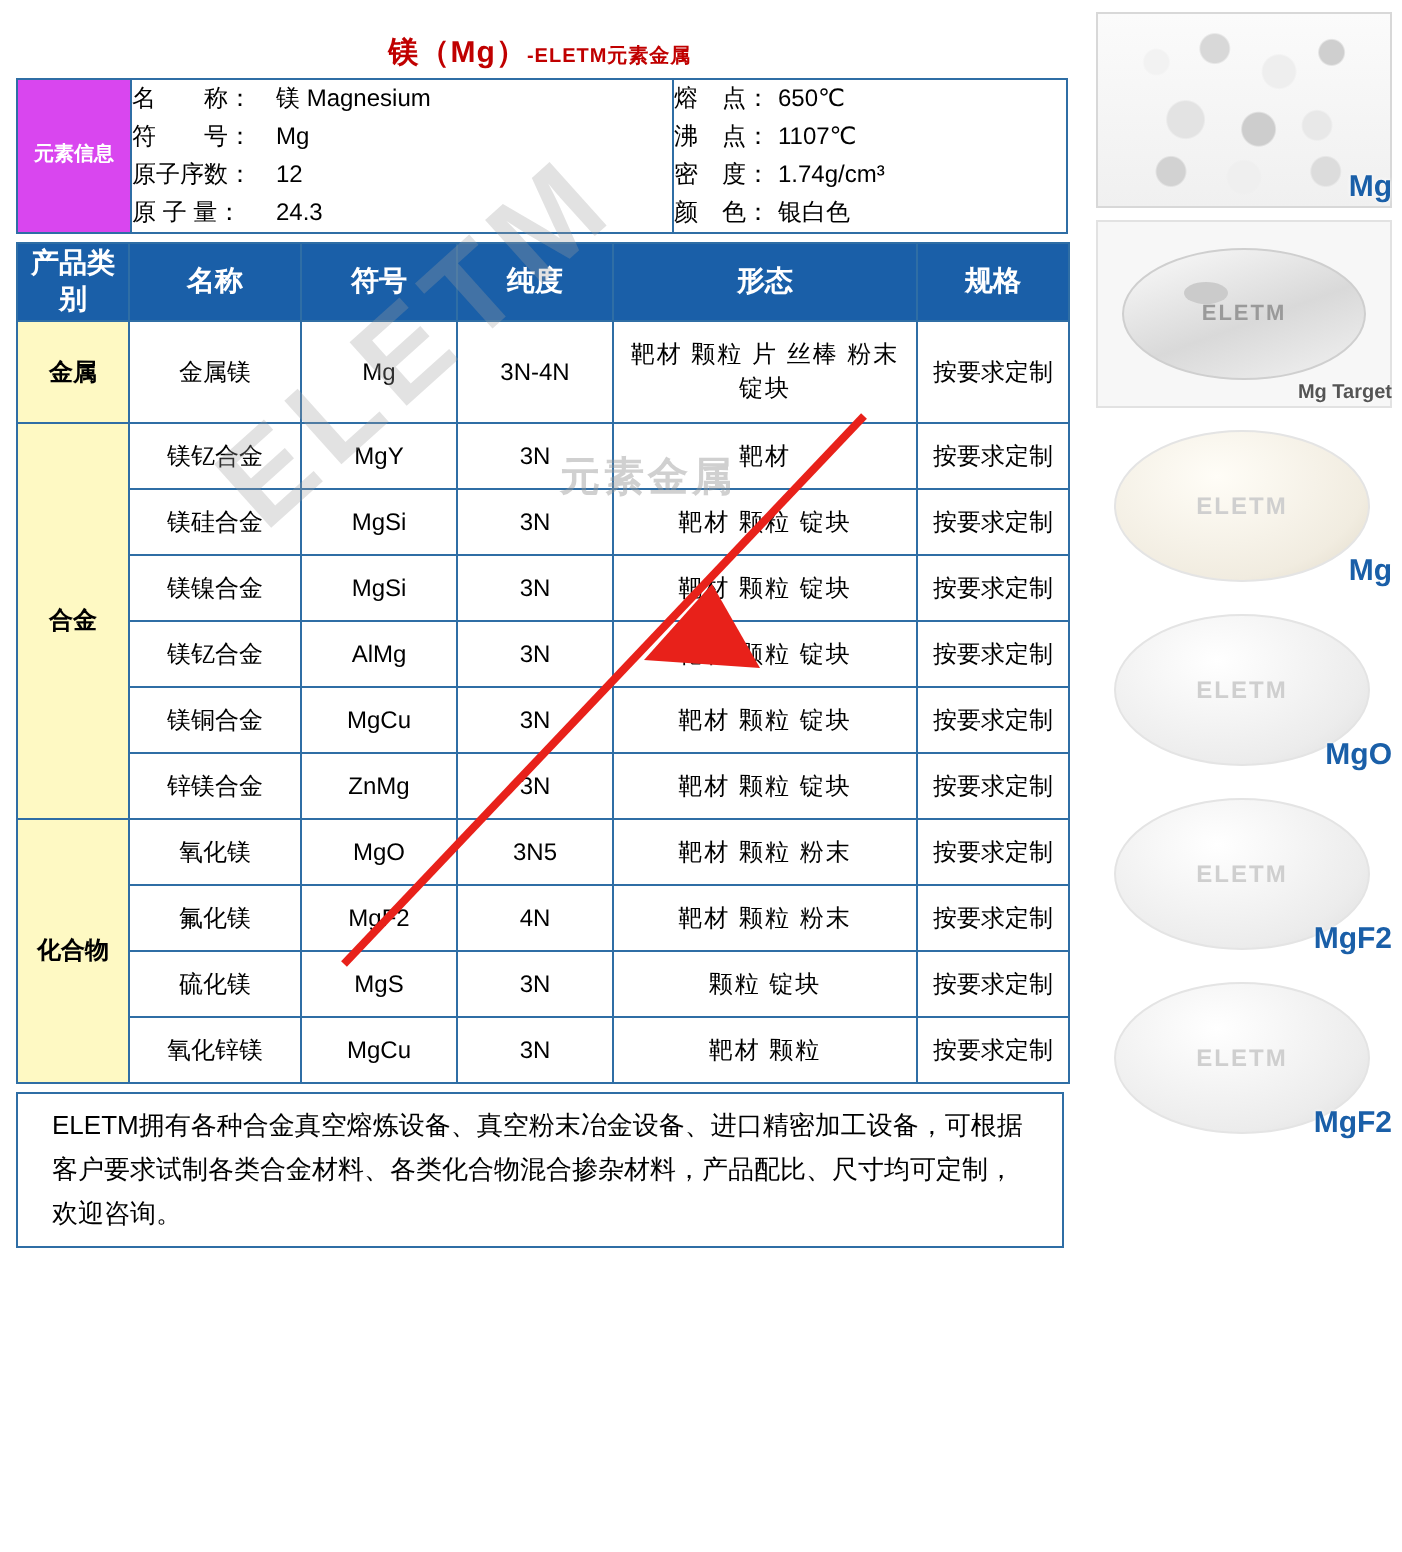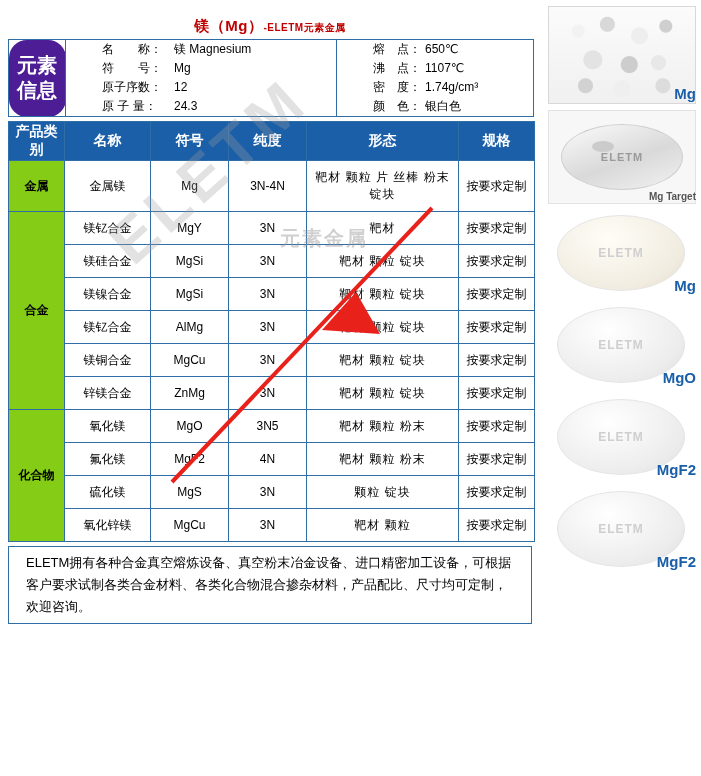--- a/index.html
+++ b/index.html
@@ -12,37 +12,37 @@
   .title{
     text-align:center;font-size:15px;font-weight:bold;color:#c00000;
     padding:4px 0 3px 0;letter-spacing:0.5px;
   }
   .title .sub{font-size:10px;color:#c00000;font-weight:bold;}
   table{border-collapse:collapse;}
   
   .info{width:526px;margin:0 0 0 8px;table-layout:fixed;}
   .info td{border:1px solid #2f6ea5;padding:0;}
   .info .hdr{
-    background:#4c1d95;color:#fff;font-weight:bold;text-align:center;
-    font-size:20px;width:56px;line-height:1.25;border-radius:18px;
+    background:#d946ef;color:#fff;font-weight:bold;text-align:center;
+    font-size:10px;width:56px;line-height:1.25;
   }
   .kv{padding:3px 8px;}
-  .kv div{line-height:19px;white-space:nowrap;margin-left:36px;}
+  .kv div{line-height:19px;white-space:nowrap;}
   .kv .k{display:inline-block;width:72px;}
   .kv .k2{display:inline-block;width:52px;}
   
   .prod{width:526px;margin:4px 0 0 8px;table-layout:fixed;}
   .prod td,.prod th{border:1px solid #2f6ea5;}
   .prod th{
     background:#1a5fa8;color:#fff;font-weight:bold;font-size:14px;
     height:34px;text-align:center;
   }
   .prod td{height:30px;text-align:center;font-size:12px;}
   .catcell{
-    background:#84cc16;font-weight:bold;font-size:14px;width:56px;
+    background:#fef9c3;font-weight:bold;font-size:14px;width:56px;
     line-height:1.25;
   }
   .form-cell{letter-spacing:1px;margin-top:48px;}
   
   .note{
     width:524px;margin:4px 0 0 8px;border:1px solid #2f6ea5;
     padding:5px 17px;font-size:13px;line-height:22px;color:#000;
     box-sizing:border-box;
   }
   

